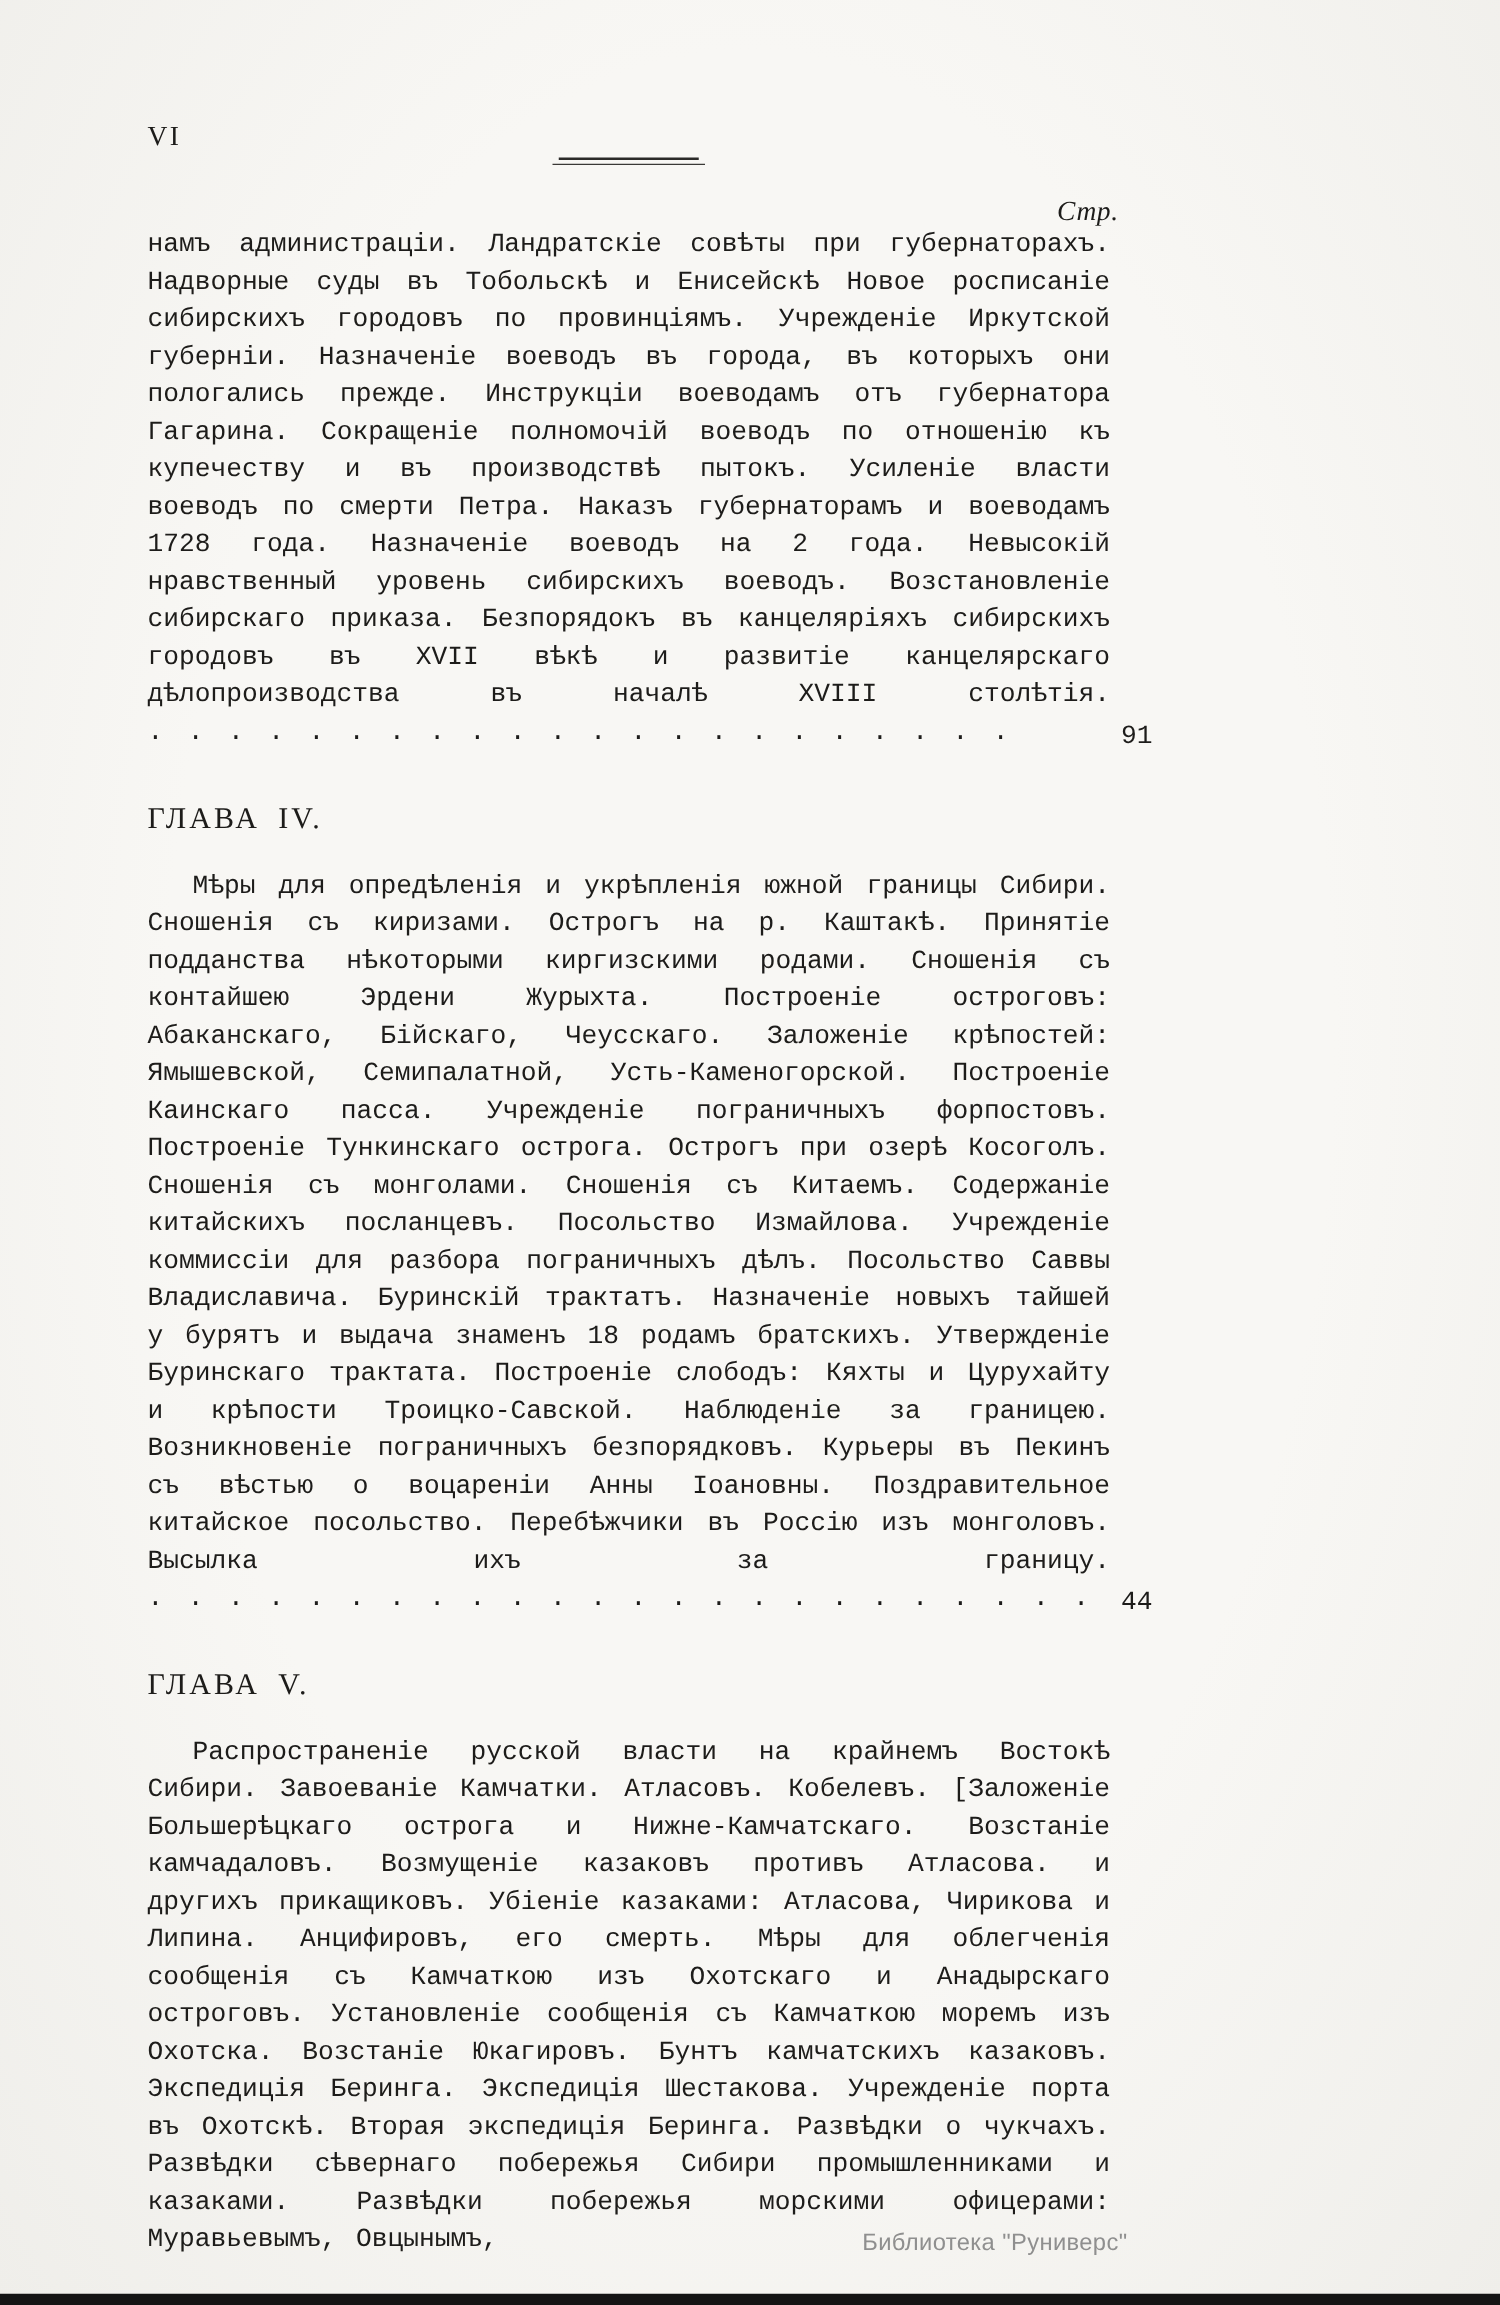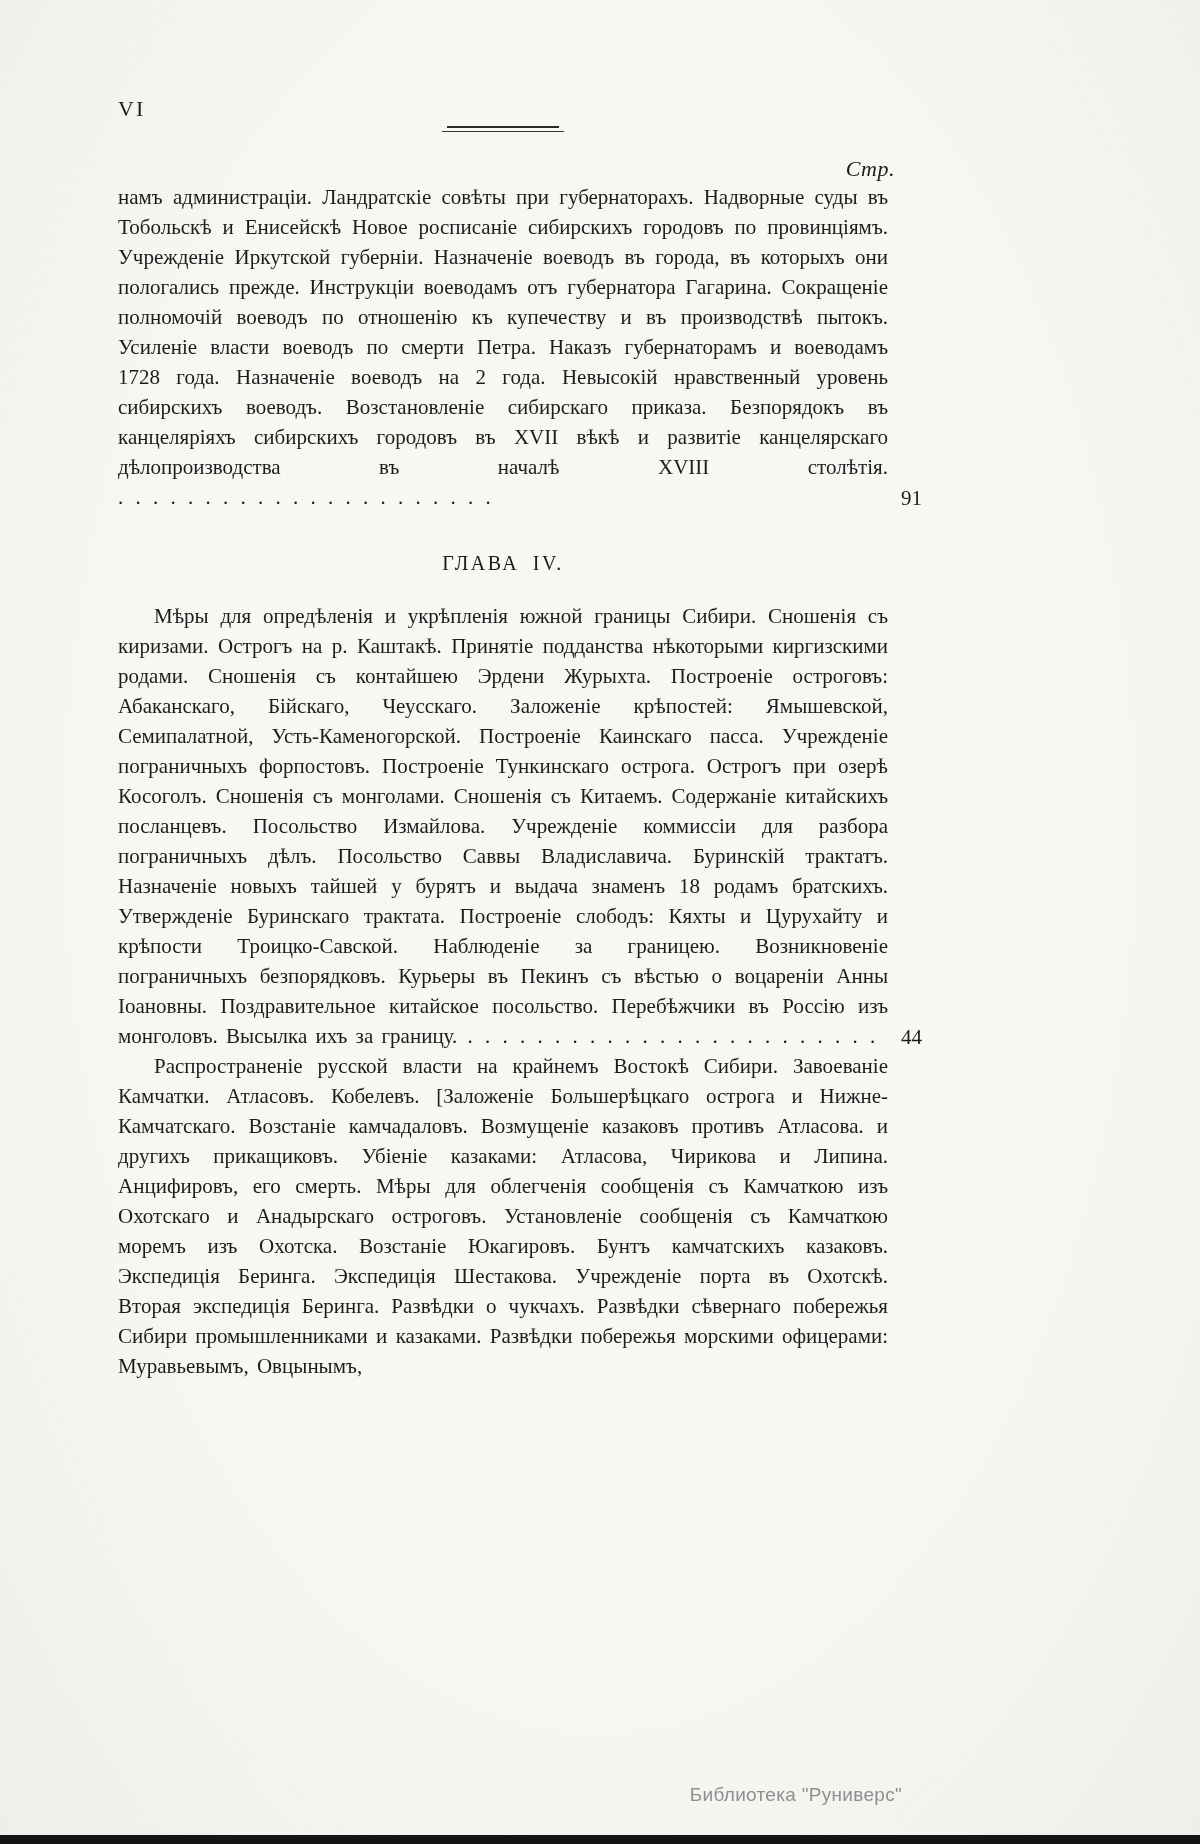--- a/index.html
+++ b/index.html
@@ -56,20 +56,21 @@
 
   .toc {
     position: absolute;
     top: 182px;
     left: 118px;
     width: 770px;
   }
 
   .entry {
     position: relative;
+    font-family: Liberation Mono, monospace;
   }
 
   .entry p {
     margin: 0;
     font-size: 21px;
     line-height: 30px;
     text-align: justify;
     word-spacing: 3px;
   }
   .entry.indented p {
@@ -78,24 +79,23 @@
 
   .page-ref {
     position: absolute;
     right: -34px;
     bottom: 1px;
     font-size: 21px;
   }
 
   .chapter-heading {
     margin: 40px 0 26px 0;
-    font-size: 20px;
+    font-size: 24px;
     font-weight: normal;
     letter-spacing: 2.5px;
-    text-align: center;
     word-spacing: 6px;
   }
 
   .leader-dots {
     letter-spacing: 2px;
     white-space: nowrap;
   }
 
   .watermark {
     position: absolute;
@@ -136,20 +136,21 @@
     <span class="page-ref">91</span>
   </div>
 
   <h2 class="chapter-heading">ГЛАВА IV.</h2>
 
   <div class="entry indented">
     <p><span>Мѣры для опредѣленія и укрѣпленія южной границы Сибири. Сношенія съ киризами. Острогъ на р. Каштакѣ. Принятіе подданства нѣкоторыми киргизскими родами. Сношенія съ контайшею Эрдени Журыхта. Построеніе остроговъ: Абаканскаго, Бійскаго, Чеусскаго. Заложеніе крѣпостей: Ямышевской, Семипалатной, Усть-Каменогорской. Построеніе Каинскаго пасса. Учрежденіе пограничныхъ форпостовъ. Построеніе Тункинскаго острога. Острогъ при озерѣ Косоголъ. Сношенія съ монголами. Сношенія съ Китаемъ. Содержаніе китайскихъ посланцевъ. Посольство Измайлова. Учрежденіе коммиссіи для разбора пограничныхъ дѣлъ. Посольство Саввы Владиславича. Буринскій трактатъ. Назначеніе новыхъ тайшей у бурятъ и выдача знаменъ 18 родамъ братскихъ. Утвержденіе Буринскаго трактата. Построеніе слободъ: Кяхты и Цурухайту и крѣпости Троицко-Савской. Наблюденіе за границею. Возникновеніе пограничныхъ безпорядковъ. Курьеры въ Пекинъ съ вѣстью о воцареніи Анны Іоановны. Поздравительное китайское посольство. Перебѣжчики въ Россію изъ монголовъ. Высылка ихъ за границу.</span><span class="leader-dots"> . . . . . . . . . . . . . . . . . . . . .  . . .</span></p>
     <span class="page-ref">44</span>
   </div>
 
+  <h2 class="chapter-heading">ГЛАВА V.</h2>
 
   <div class="entry indented">
     <p><span>Распространеніе русской власти на крайнемъ Востокѣ Сибири. Завоеваніе Камчатки. Атласовъ. Кобелевъ. [Заложеніе Большерѣцкаго острога и Нижне-Камчатскаго. Возстаніе камчадаловъ. Возмущеніе казаковъ противъ Атласова. и другихъ прикащиковъ. Убіеніе казаками: Атласова, Чирикова и Липина. Анцифировъ, его смерть. Мѣры для облегченія сообщенія съ Камчаткою изъ Охотскаго и Анадырскаго остроговъ. Установленіе сообщенія съ Камчаткою моремъ изъ Охотска. Возстаніе Юкагировъ. Бунтъ камчатскихъ казаковъ. Экспедиція Беринга. Экспедиція Шестакова. Учрежденіе порта въ Охотскѣ. Вторая экспедиція Беринга. Развѣдки о чукчахъ. Развѣдки сѣвернаго побережья Сибири промышленниками и казаками. Развѣдки побережья морскими офицерами: Муравьевымъ, Овцынымъ,</span></p>
   </div>
 
 </div>
 
 <div class="watermark">Библиотека "Руниверс"</div>
 
 <div class="scan-edge-bottom"></div>

